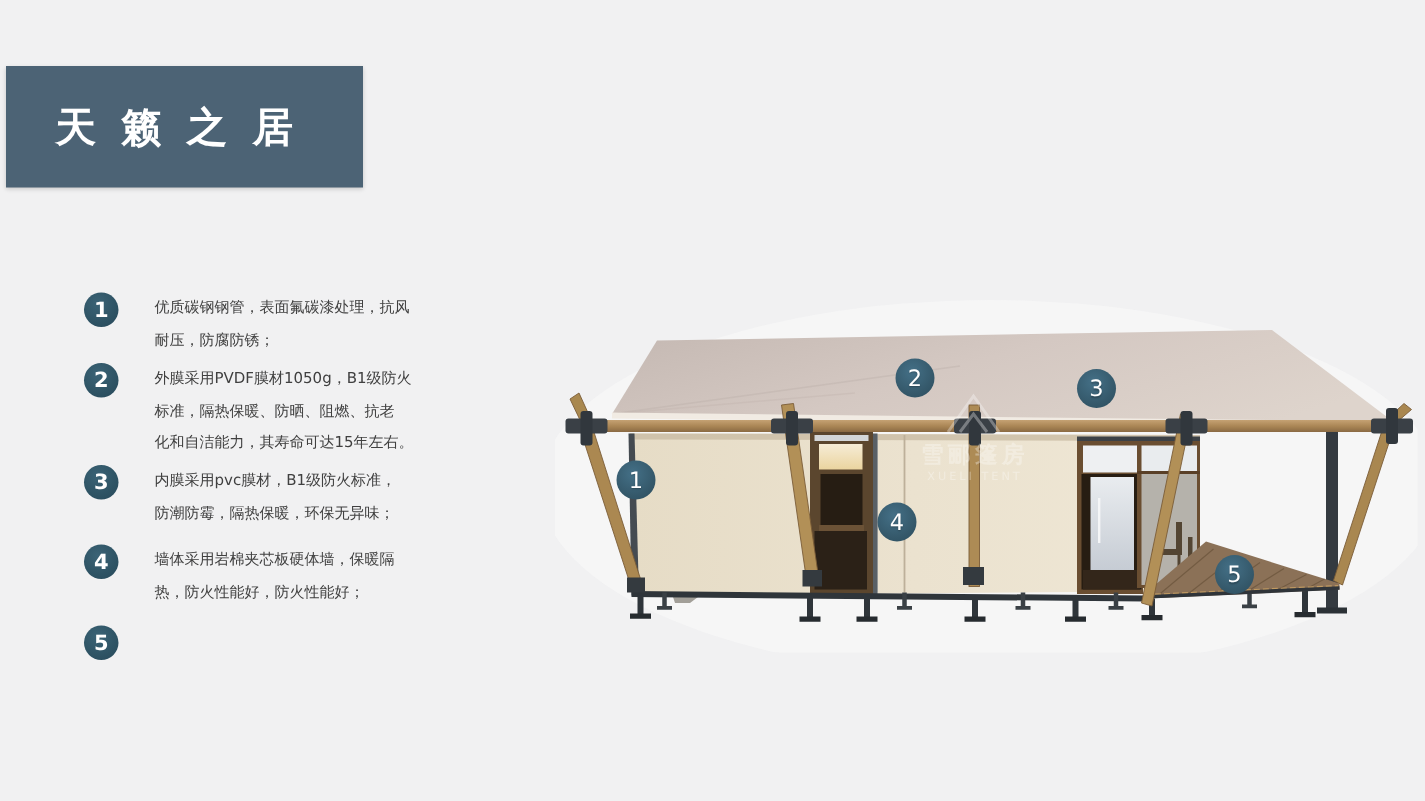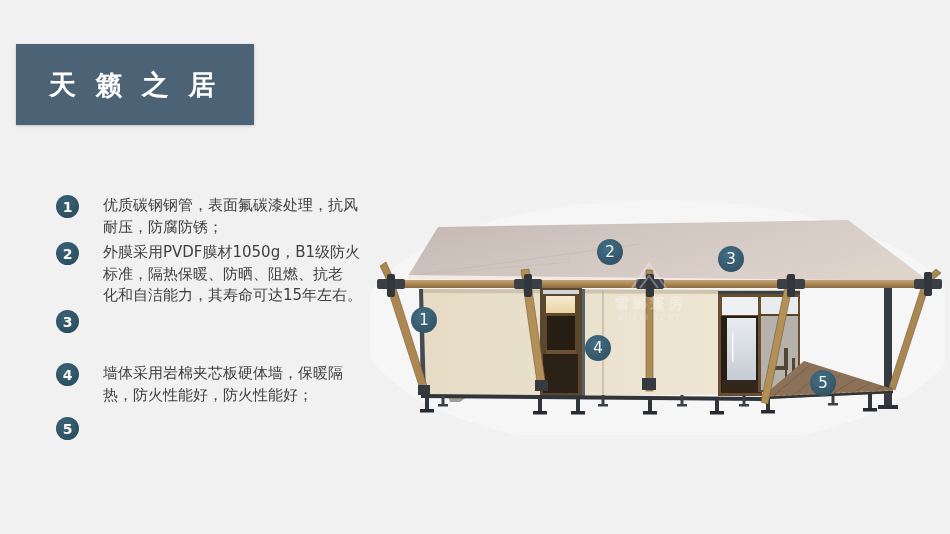--- a/index.html
+++ b/index.html
@@ -1,38 +1,39 @@
 <!DOCTYPE html>
 <html><head>
 <meta charset="utf-8">
 <style>
   html,body{margin:0;padding:0;}
   body{background:#f1f1f2;font-family:"DejaVu Sans","Liberation Sans",sans-serif;}
   .slide{position:relative;width:950px;height:534px;background:#f1f1f2;overflow:hidden;}
 
   
   .banner{
-    position:absolute;left:16px;top:44px;width:238px;height:81px;
+    position:absolute;left:4px;top:44px;width:238px;height:81px;
     background:#4c6375;color:#ffffff;
     display:flex;align-items:center;box-sizing:border-box;padding-left:33px;
     font-size:27px;font-weight:bold;letter-spacing:5px;
     box-shadow:0 1px 3px rgba(0,0,0,0.18);
+    font-family:Liberation Serif, serif;
   }
 
   
   .feature{position:absolute;left:56px;display:flex;align-items:flex-start;}
   .badge{
     flex:0 0 23px;width:23px;height:23px;border-radius:50%;
     background:radial-gradient(circle at 40% 32%,#3b6376 0%,#2e5364 60%,#27485a 100%);
     color:#fff;font-size:14px;font-weight:bold;
     display:flex;align-items:center;justify-content:center;line-height:1;
   }
   .ftext{
     margin-left:24px;width:268px;
-    font-size:15px;line-height:21.5px;color:#404040;
+    font-size:10px;line-height:21.5px;color:#404040;
     white-space:pre-line;
   }
   .f1{top:195px}.f2{top:242px}.f3{top:310px}.f4{top:363px}.f5{top:417px}
 
   
   .render{position:absolute;left:370px;top:200px;width:575px;height:235px;}
   .render svg{position:absolute;left:0;top:0;}
   .callout{
     position:absolute;width:26px;height:26px;border-radius:50%;
     background:radial-gradient(circle at 42% 34%,#447087 0%,#35596b 62%,#2b4c5d 100%);
@@ -57,20 +58,22 @@
 耐压，防腐防锈；</div>
   </div>
   <div class="feature f2">
     <div class="badge">2</div>
     <div class="ftext">外膜采用PVDF膜材1050g，B1级防火
 标准，隔热保暖、防晒、阻燃、抗老
 化和自洁能力，其寿命可达15年左右。</div>
   </div>
   <div class="feature f3">
     <div class="badge">3</div>
+    <div class="ftext">内膜采用pvc膜材，B1级防火标准，
+防潮防霉，隔热保暖，环保无异味；</div>
   </div>
   <div class="feature f4">
     <div class="badge">4</div>
     <div class="ftext">墙体采用岩棉夹芯板硬体墙，保暖隔
 热，防火性能好，防火性能好；</div>
   </div>
   <div class="feature f5">
     <div class="badge">5</div>
   </div>
 

